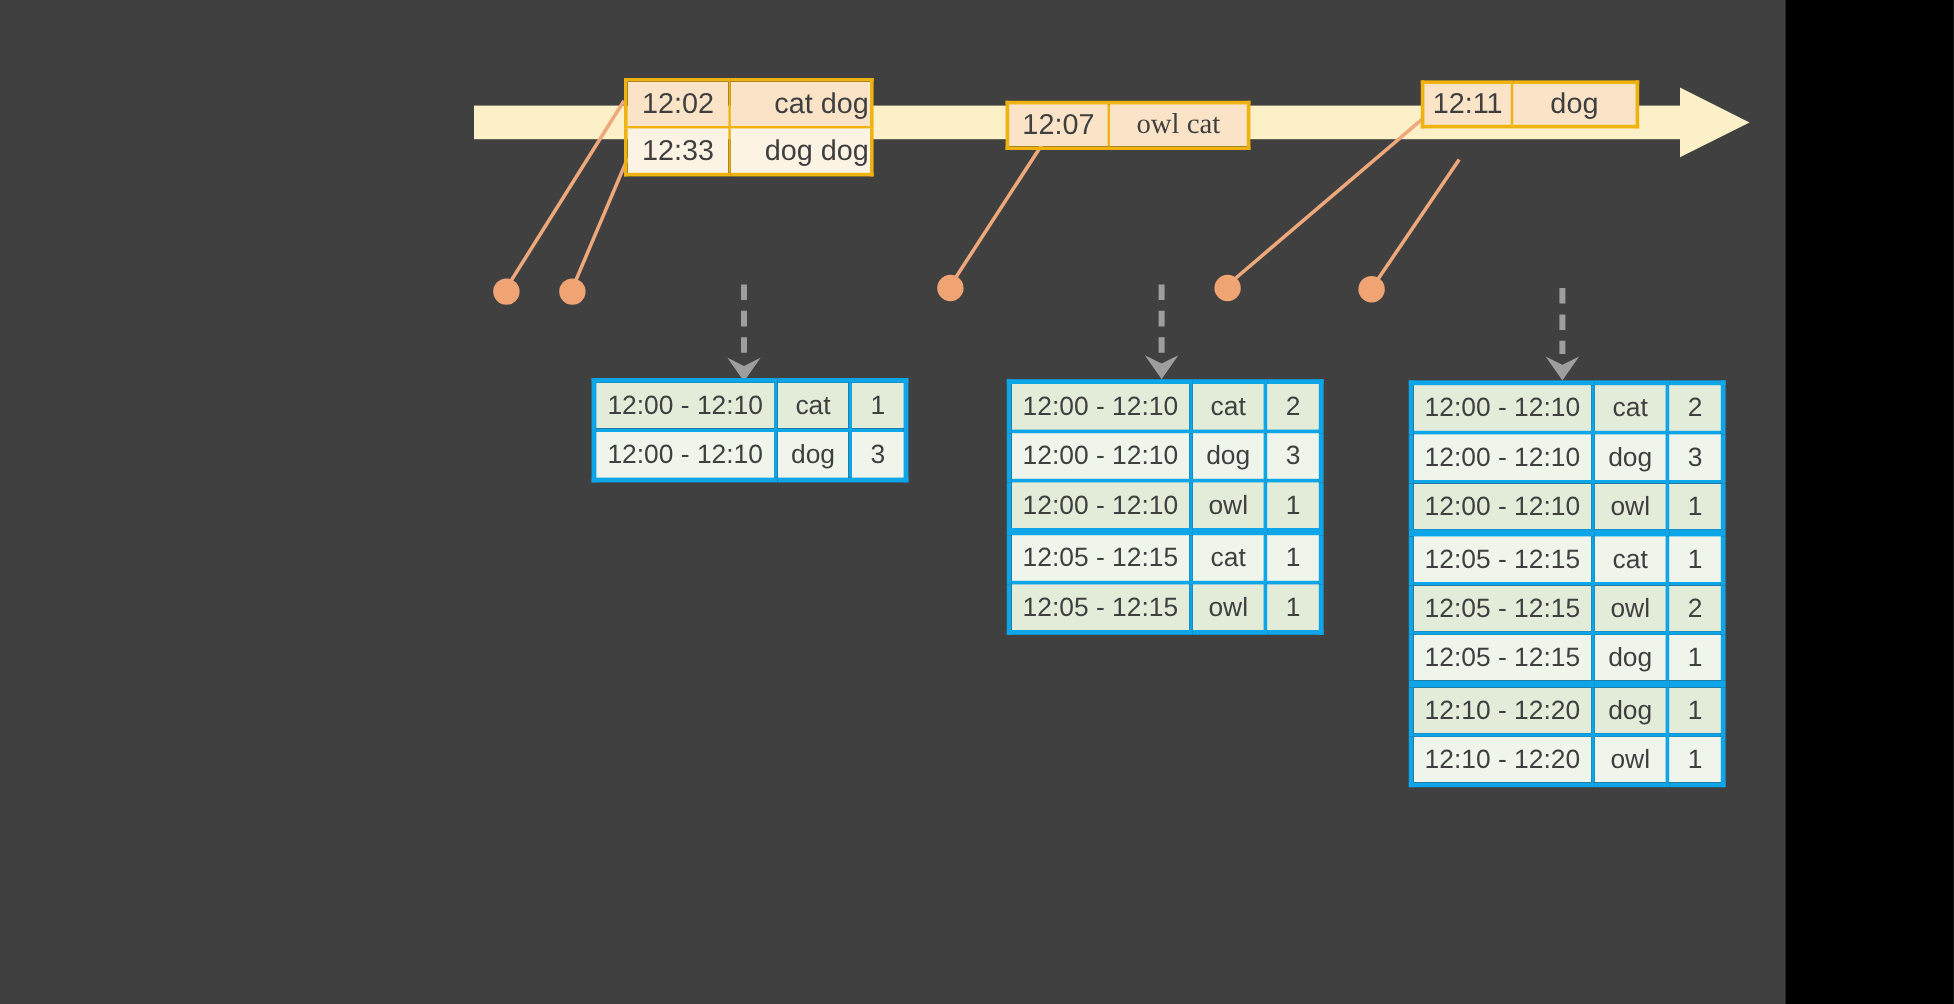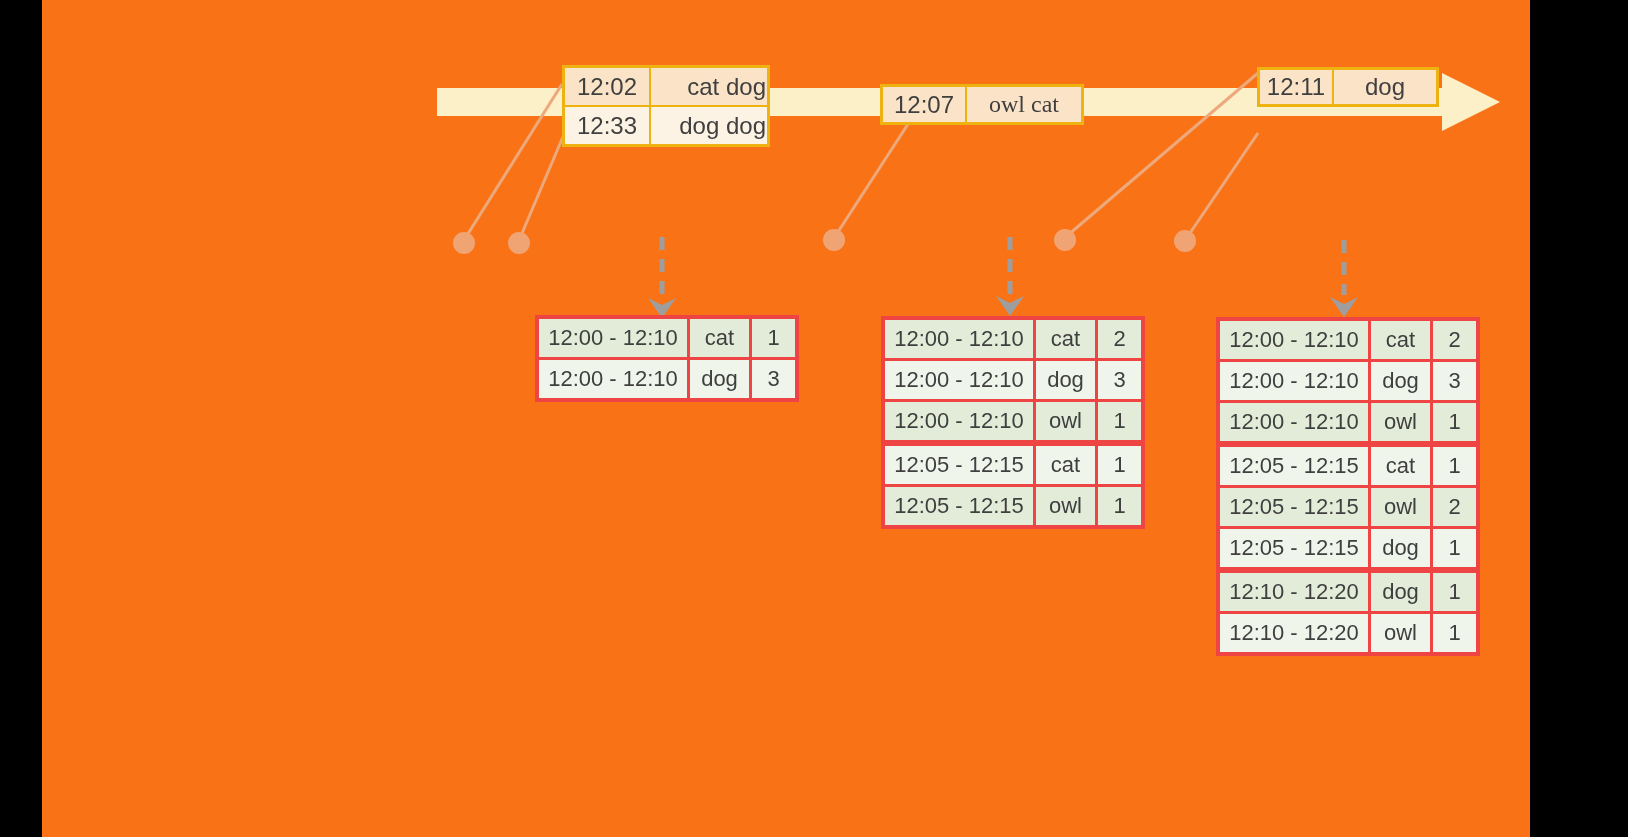--- a/index.html
+++ b/index.html
@@ -4,23 +4,22 @@
 <style>
   html,body{margin:0;padding:0;}
   body{
     background:#000;
     font-family:"Liberation Sans", sans-serif;
     color:#3f3f3f;
   }
   #canvas{
     position:relative;
     width:1488px;height:837px;
-    background:#f97316;
+    background:#404040;
     overflow:hidden;
-    margin-left:42px;
   }
   #overlay{position:absolute;left:0;top:0;z-index:1;}
 
   table{border-collapse:collapse;table-layout:fixed;position:absolute;z-index:2;background:transparent;}
   td{text-align:center;vertical-align:middle;overflow:hidden;white-space:nowrap;}
 
   
   .etable td{border:2px solid #eeb211;font-size:24px;color:#3f3f3f;}
   .etable tr:first-child td{border-top-width:3px;}
   .etable tr:last-child td{border-bottom-width:3px;}
@@ -32,27 +31,27 @@
   #event-table-1{left:520px;top:65px;}
   #event-table-1 td{height:35px;}
   #event-table-1 .col-time{width:82px;}
   #event-table-1 .col-words{width:114px;text-align:right;}
 
   #event-table-2{left:838px;top:84px;}
   #event-table-2 td{height:33px;}
   #event-table-2 .col-time{width:80px;}
   #event-table-2 .col-words{width:112px;font-family:Liberation Serif, serif;}
 
-  #event-table-3{left:1215px;top:67px;}
+  #event-table-3{left:1184px;top:67px;}
   #event-table-3 td{height:32px;}
   #event-table-3 .col-time{width:70px;}
   #event-table-3 .col-words{width:100px;}
 
   
-  .gtable td{border:3px solid #ef4444;font-size:22px;color:#3f3f3f;height:36px;}
+  .gtable td{border:3px solid #0ea5e9;font-size:22px;color:#3f3f3f;height:36px;}
   .gtable tr:first-child td{border-top-width:4px;}
   .gtable tr:last-child td{border-bottom-width:4px;}
   .gtable td:first-child{border-left-width:4px;}
   .gtable td:last-child{border-right-width:4px;}
   .gtable tr.group-start td{border-top-width:6px;}
   .gtable tr:nth-child(odd) td{background:#e3ecd9;}
   .gtable tr:nth-child(even) td{background:#f0f5ec;}
   .gtable .col-window{width:146px;}
   .gtable .col-word{width:57px;}
   .gtable .col-count{width:41px;}

